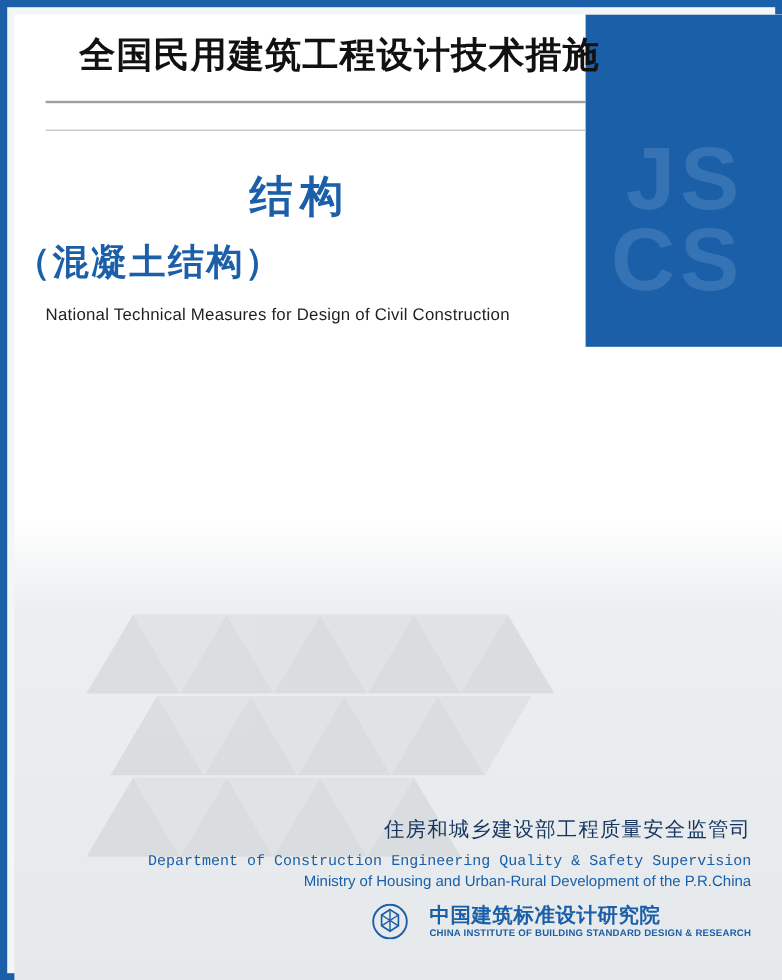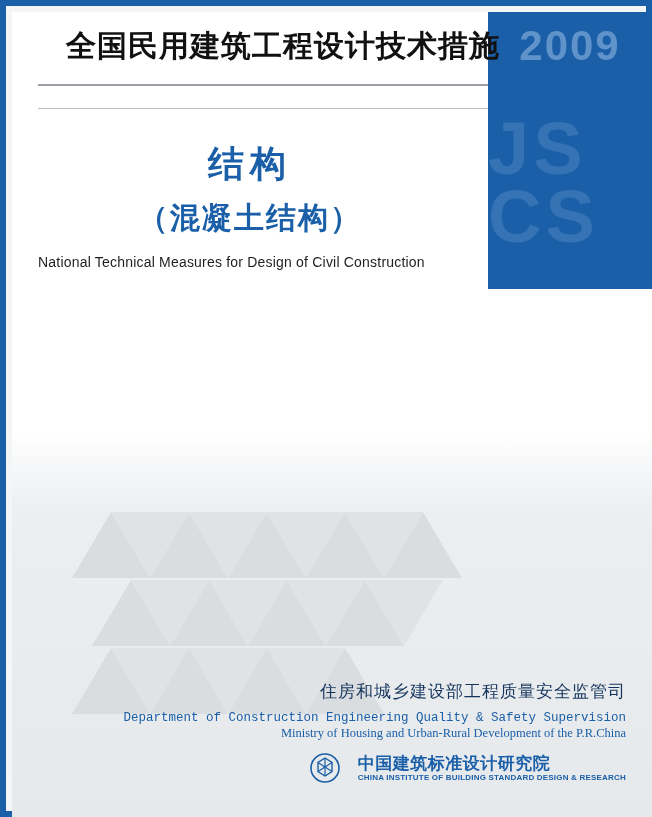--- a/index.html
+++ b/index.html
@@ -54,21 +54,21 @@
     font-size: 42px;
     font-weight: bold;
     letter-spacing: 2px;
     font-family: "Liberation Sans", sans-serif;
   }
   .jscs {
     position: absolute;
     top: 103px;
     left: 0;
     width: 132px;
-    text-align: left;
+    text-align: right;
     color: #3573b5;
     font-size: 74px;
     font-weight: bold;
     line-height: 68px;
     letter-spacing: 4px;
     font-family: "Liberation Sans", sans-serif;
   }
   
   .top-title-area {
     position: absolute;
@@ -115,21 +115,21 @@
     font-size: 36px;
     font-weight: bold;
     color: #1a5fa8;
     letter-spacing: 6px;
   }
   .cn-subheading {
     position: absolute;
     top: 186px;
     left: 0;
     width: 476px;
-    text-align: center;
+    text-align: left;
     font-family: "DejaVu Sans", sans-serif;
     font-size: 30px;
     font-weight: bold;
     color: #1a5fa8;
     letter-spacing: 2px;
   }
   .en-line {
     position: absolute;
     left: 26px;
     top: 242px;
@@ -194,21 +194,21 @@
     bottom: 64px;
     font-family: Liberation Mono, monospace;
     font-size: 12.5px;
     color: #1a5fa8;
     white-space: nowrap;
   }
   .footer-en2 {
     position: absolute;
     right: 26px;
     bottom: 48px;
-    font-family: Liberation Serif, serif;
+    font-family: Liberation Sans, sans-serif;
     font-size: 12.5px;
     color: #1a5fa8;
     white-space: nowrap;
     margin-top: 23px;
   }
   .publisher {
     position: absolute;
     right: 26px;
     bottom: 6px;
     display: flex;
@@ -244,21 +244,20 @@
   }
 </style>
 </head>
 <body>
 
 <div id="cover">
   <div class="frame">
     <div class="inner-page">
 
       <div class="blue-band">
-        <div class="year">2009</div>
         <div class="jscs">
           <div>JS</div>
           <div>CS</div>
         </div>
       </div>
 
       <div class="top-title-area">
         <div class="main-title-cn">全国民用建筑工程设计技术措施</div>
       </div>
       <div class="rule-top"></div>

